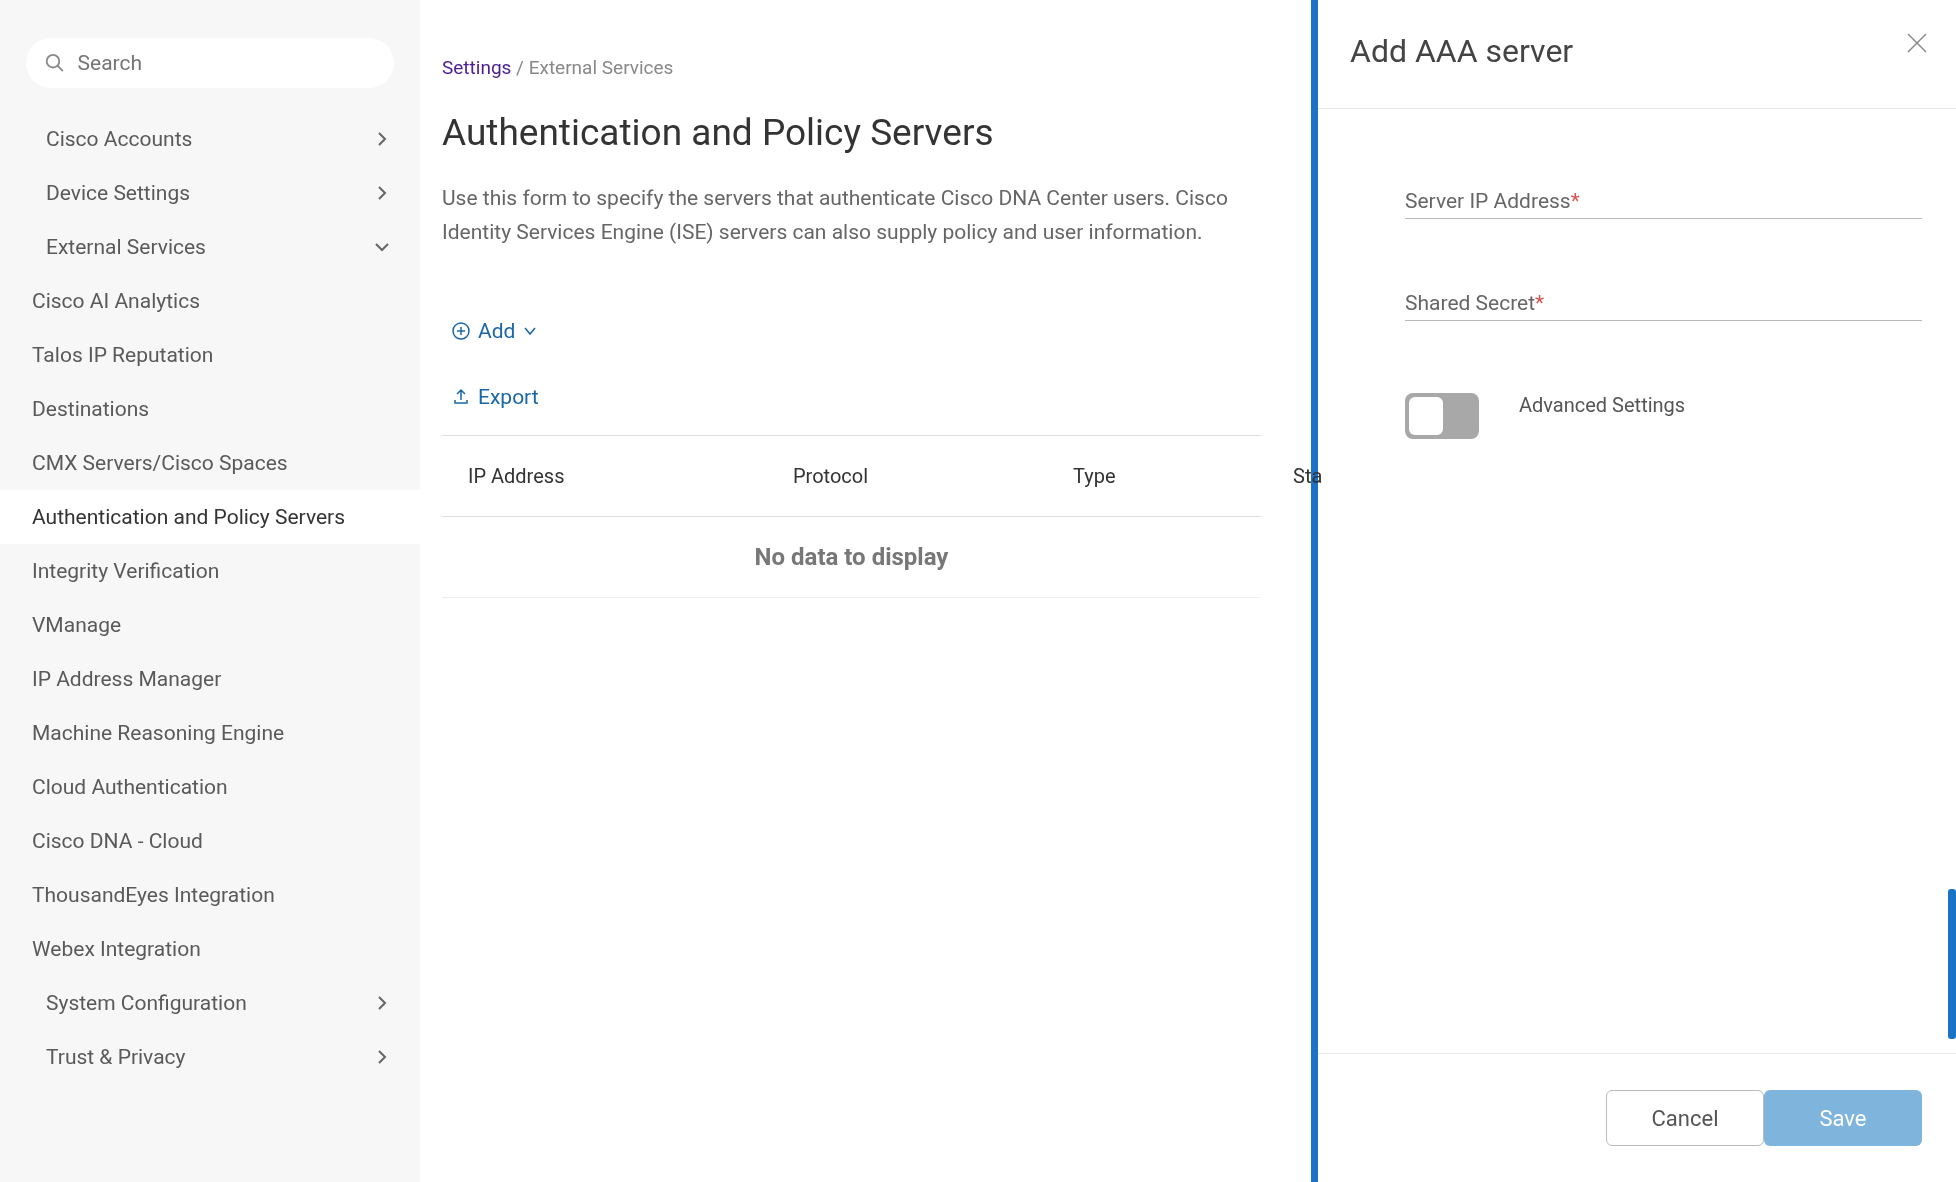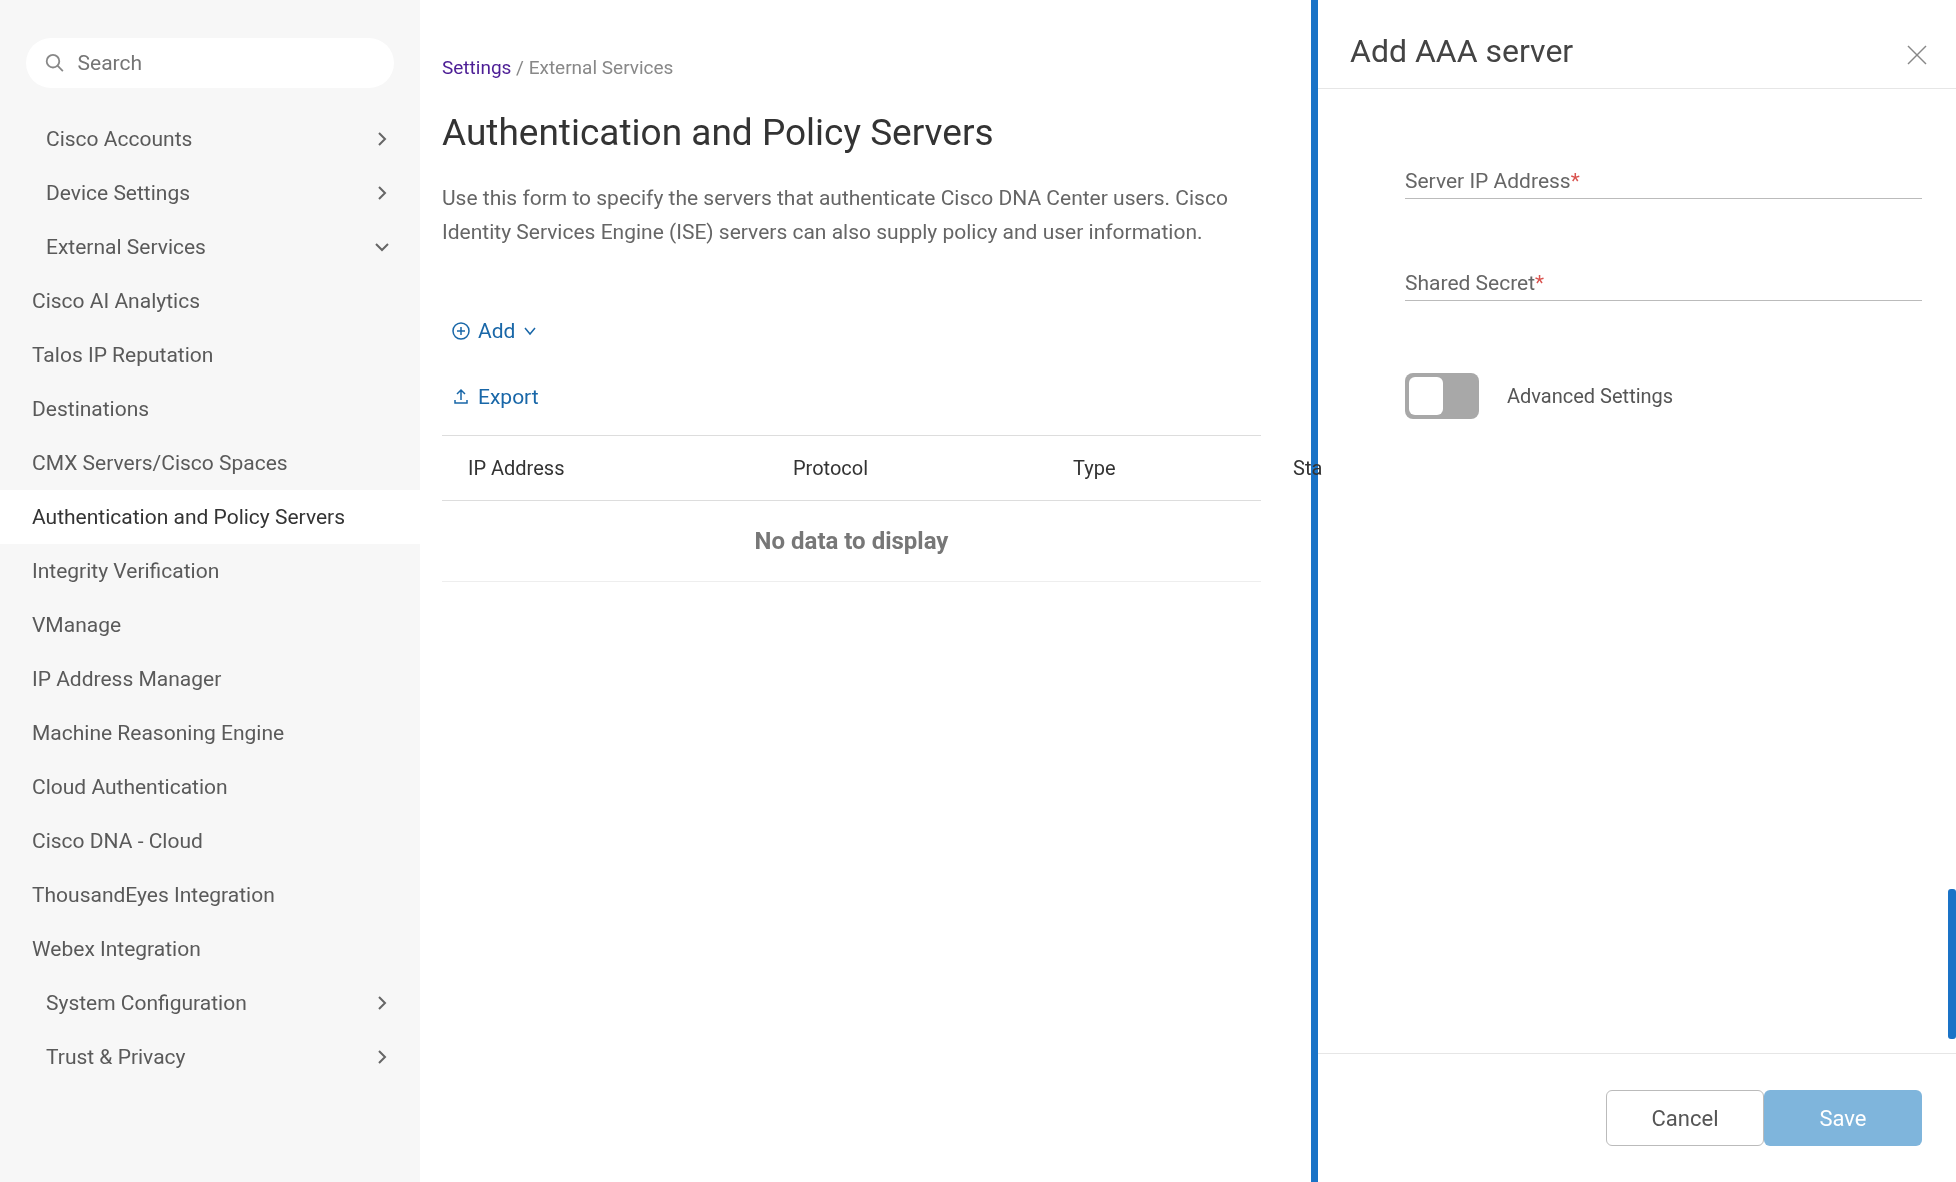--- a/index.html
+++ b/index.html
@@ -122,21 +122,21 @@
       width: 18px;
       height: 18px;
     }
     .table {
       width: 100%;
     }
     .table-head {
       display: flex;
       border-top: 1px solid #ddd;
       border-bottom: 1px solid #ddd;
-      padding: 20px 26px;
+      padding: 28px 26px;
       font-size: 20px;
       color: #333;
     }
     .th1 { flex: 0 0 325px; }
     .th2 { flex: 0 0 280px; }
     .th3 { flex: 0 0 220px; }
     .th4 { flex: 1; }
     .table-empty {
       text-align: center;
       padding: 26px 0;
@@ -155,22 +155,22 @@
     .panel {
       width: 638px;
       height: 100%;
       display: flex;
       flex-direction: column;
       flex-shrink: 0;
     }
     .panel-head {
       display: flex;
       justify-content: space-between;
-      align-items: flex-end;
-      padding: 32px 28px 18px 32px;
+      align-items: flex-start;
+      padding: 32px 28px 38px 32px;
       border-bottom: 1px solid #e6e6e6;
     }
     .panel-head h2 {
       font-size: 32px;
       font-weight: 400;
       color: #444;
     }
     .close-x {
       cursor: pointer;
       color: #999;
@@ -199,22 +199,22 @@
     }
     .form-field .req {
       color: #d9534f;
     }
     .form-underline {
       border-bottom: 1px solid #bbb;
       height: 6px;
     }
     .toggle-row {
       display: flex;
-      align-items: center;
-      gap: 28px;
+      align-items: flex-start;
+      gap: 40px;
     }
     .toggle {
       width: 74px;
       height: 46px;
       border-radius: 8px;
       background: #a8a8a8;
       position: relative;
     }
     .toggle .knob {
       position: absolute;

